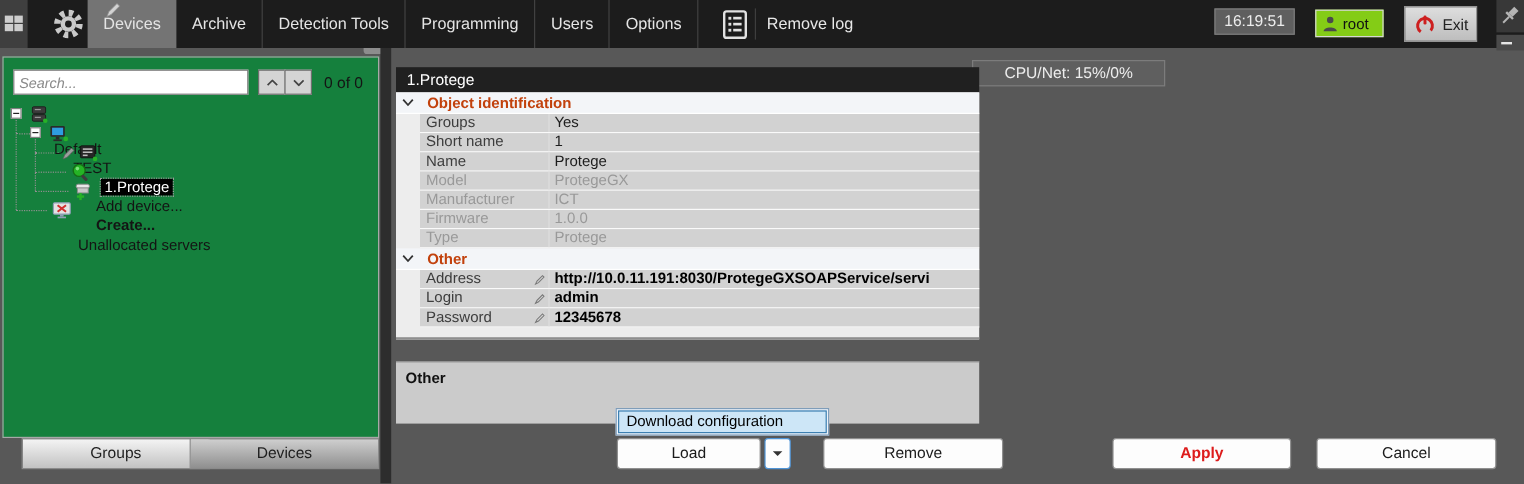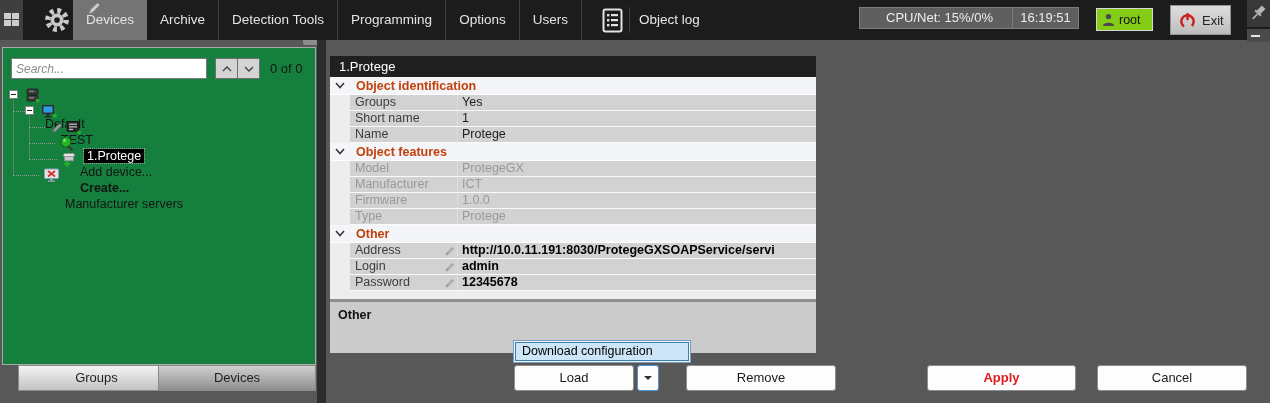--- a/index.html
+++ b/index.html
@@ -15,21 +15,21 @@
   .apps-grid div{background:#cdcdcd;}
   .gear-wrap{position:absolute;left:44px;top:7px;width:26px;height:26px;}
   .tabs{position:absolute;left:73px;top:0;height:40px;display:flex;}
   .tab{height:40px;line-height:40px;padding:0 13px;font-size:13.5px;color:#e4e4e4;border-right:1px solid #414141;cursor:pointer;white-space:nowrap;}
   .tab.active{background:#747474;border-right:none;}
   .tab-pencil{position:absolute;left:87px;top:0px;z-index:5;}
   .syslog-icon{position:absolute;left:602px;top:8px;}
   .syslog-sep{position:absolute;left:629px;top:7px;width:1px;height:26px;background:#3e3e3e;}
   .syslog-label{position:absolute;left:639px;top:0;height:40px;line-height:40px;font-size:13.5px;color:#e8e8e8;}
   .statbox{position:absolute;top:7px;height:22px;background:#5f5f5f;border:1px solid #7c7c7c;color:#ededed;font-size:13px;text-align:center;box-sizing:border-box;}
-  .cpu-box{left:859px;width:161px;line-height:20px;}
+  .cpu-box{left:810px;width:161px;line-height:20px;margin-top:43px;}
   .time-box{left:1012px;width:67px;line-height:20px;}
   .root-btn{position:absolute;left:1096px;top:8px;width:57px;height:23px;background:#84cc16;border:1px solid #d6d6d6;box-sizing:border-box;display:flex;align-items:center;gap:4px;padding-left:5px;cursor:pointer;}
   .root-btn span{font-size:12.5px;color:#111;}
   .exit-btn{position:absolute;left:1170px;top:5px;width:61px;height:30px;background:linear-gradient(#dedede,#bdbdbd);border:1px solid #949494;box-sizing:border-box;display:flex;align-items:center;gap:5px;padding-left:7px;cursor:pointer;}
   .exit-btn span{font-size:13px;color:#222;}
   .pin-btn{position:absolute;left:1247px;top:0;width:23px;height:27px;background:#383838;cursor:pointer;}
   .collapse-btn{position:absolute;left:1247px;top:29px;width:23px;height:13px;background:#4a4a4a;cursor:pointer;}
   .collapse-btn i{position:absolute;left:4px;top:6px;width:9px;height:2px;background:#e6e6e6;}
   .split-notch{position:absolute;left:303px;top:40px;width:16px;height:5px;background:#8d8d8d;border-radius:0 0 3px 3px;}
   
@@ -99,36 +99,36 @@
   <div class="tab-pencil">
     <svg width="15" height="16" viewBox="0 0 15 16">
       <path d="M2 14 L3.6 9.8 L10.5 2.9 L12.7 5.1 L5.8 12 Z" fill="#d2d2d2" stroke="#8a8a8a" stroke-width="0.7"></path>
     </svg>
   </div>
   <div class="tabs">
     <div class="tab active">Devices</div>
     <div class="tab">Archive</div>
     <div class="tab">Detection Tools</div>
     <div class="tab">Programming</div>
+    <div class="tab">Users</div>
     <div class="tab">Options</div>
-    <div class="tab">Users</div>
   </div>
   <div class="syslog-icon">
     <svg width="21" height="25" viewBox="0 0 21 25">
       <rect x="1.5" y="1.5" width="18" height="22" rx="2" fill="none" stroke="#e2e2e2" stroke-width="2"></rect>
       <rect x="5" y="6" width="2.4" height="2.4" fill="#e2e2e2"></rect>
         <rect x="9" y="6" width="7" height="2.2" fill="#e2e2e2"></rect>
       <rect x="5" y="11" width="2.4" height="2.4" fill="#e2e2e2"></rect>
         <rect x="9" y="11" width="7" height="2.2" fill="#e2e2e2"></rect>
       <rect x="5" y="16" width="2.4" height="2.4" fill="#e2e2e2"></rect>
         <rect x="9" y="16" width="7" height="2.2" fill="#e2e2e2"></rect>
     </svg>
   </div>
   <div class="syslog-sep"></div>
-  <div class="syslog-label">Object log</div>
+  <div class="syslog-label">Remove log</div>
   <div class="statbox cpu-box">CPU/Net: 15%/0%</div>
   <div class="statbox time-box">16:19:51</div>
   <div class="root-btn">
     <svg width="13" height="14" viewBox="0 0 13 14">
       <circle cx="6.5" cy="3.6" r="2.7" fill="#4a4a4a"></circle>
       <path d="M1 13 C1 8.8 12 8.8 12 13 Z" fill="#4a4a4a"></path>
     </svg>
     <span>root</span>
   </div>
   <div class="exit-btn">
@@ -236,21 +236,21 @@
     <span class="lbl" style="left:77px;font-weight:bold;">Create...</span>
   </div>
 
   <div class="tree-row" style="left:0;top:119px;width:314px;">
     <svg style="position:absolute;left:40px;top:1px;" width="18" height="15" viewBox="0 0 18 15">      
         <rect x="1.5" y="1" width="14" height="9.5" rx="1" fill="#e3e3e3" stroke="#8f9fb5" stroke-width="1"></rect>
       <path d="M5 3 L12 8.5 M12 3 L5 8.5" stroke="#d03030" stroke-width="1.7"></path>
       <rect x="7" y="10.5" width="3" height="2" fill="#8f9fb5"></rect>
       <rect x="5" y="12.5" width="7" height="1.4" fill="#8f9fb5"></rect>
     </svg>
-    <span class="lbl" style="left:62px;">Manufacturer servers</span>
+    <span class="lbl" style="left:62px;">Unallocated servers</span>
   </div>
 </div>
 
 <div class="foot-tab foot-groups">Groups</div>
 <div class="foot-tab foot-devices">Devices</div>
 <div class="splitter"></div>
 
 <div class="ppanel">
   <div class="ptitle">1.Protege</div>
   <div class="pgrid">
@@ -267,26 +267,20 @@
     </div>
     <div class="prow">
       <div class="pl">Short name</div>
       <div class="pv">1</div>
     </div>
     <div class="prow">
       <div class="pl">Name</div>
       <div class="pv">Protege</div>
     </div>
 
-    <div class="psec">
-      <svg class="chev" width="10" height="7" viewBox="0 0 10 7">
-          <polyline points="1,1 5,5.5 9,1" fill="none" stroke="#333" stroke-width="1.5"></polyline>
-        </svg>
-      <span class="st">Object features</span>
-    </div>
     <div class="prow ro">
       <div class="pl">Model</div>
       <div class="pv">ProtegeGX</div>
     </div>
     <div class="prow ro">
       <div class="pl">Manufacturer</div>
       <div class="pv">ICT</div>
     </div>
     <div class="prow ro">
       <div class="pl">Firmware</div>

